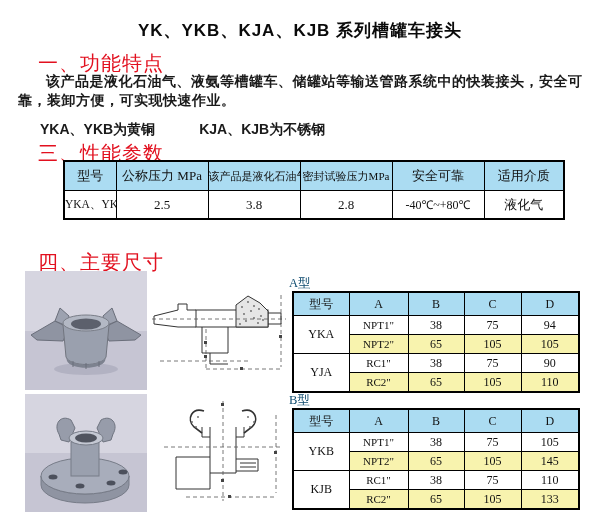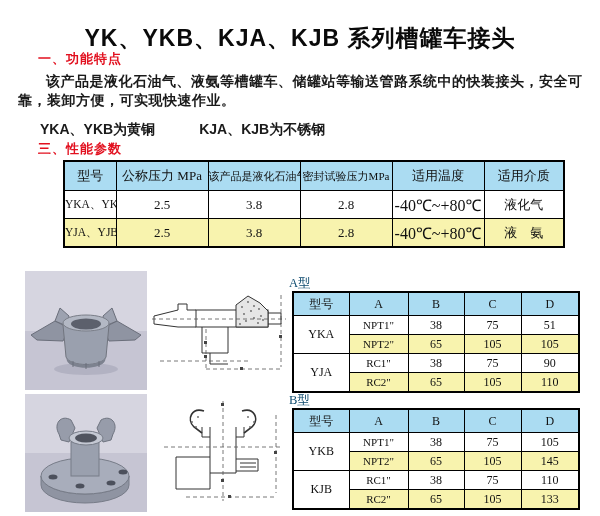--- a/index.html
+++ b/index.html
@@ -1,36 +1,36 @@
 <!DOCTYPE html>
 <html style="--heading-red: #e2101f; --table-header-blue: #abdcf2; --table-row-yellow: #f8f3ae; --photo-background: #cbcbd7; --border-black: #000000;"><head>
 <meta charset="utf-8">
 <style>
   html,body{margin:0;padding:0;background:#fff;}
   .page{position:relative;width:600px;height:516px;background:#fff;overflow:hidden;
         font-family:"Liberation Sans",sans-serif;color:#111;}
   .abs{position:absolute;}
 
-  .title{top:8px;left:0;width:600px;text-align:center;font-size:23px;font-weight:bold;
+  .title{top:8px;left:0;width:600px;text-align:center;font-size:17px;font-weight:bold;
          letter-spacing:1px;color:#0a0a0a;}
-  .sec-h{font-size:13px;font-weight:bold;color:var(--heading-red,#e2101f);letter-spacing:1px;}
+  .sec-h{font-size:20px;font-weight:normal;color:var(--heading-red,#e2101f);letter-spacing:1px;}
   .body-text{left:10px;top:64px;width:580px;font-size:14px;line-height:19px;font-weight:600;
              text-indent:28px;letter-spacing:0.5px;color:#1a1a1a;margin:8px;}
   .materials{left:40px;top:121px;font-size:14px;font-weight:600;color:#1a1a1a;}
   .materials span{margin-right:44px;}
 
   table{border-collapse:collapse;table-layout:fixed;}
   th,td{border:1px solid var(--border-black,#000);text-align:center;padding:0;overflow:hidden;
         white-space:nowrap;font-weight:normal;}
   .perf{left:63px;top:160px;width:500px;border:2px solid var(--border-black,#000);
         font-family:"Liberation Serif",serif;}
   .perf th{background:var(--table-header-blue,#abdcf2);font-size:13px;height:28px;}
   .perf th.small{font-size:11px;}
   .perf td{height:27px;font-size:13px;background:#fff;}
-  .perf td.temp{font-size:16px;}
+  .perf td.temp{font-size:12px;}
   .perf td.model-cell{font-size:11.5px;}
   .perf tr.yellow td{background:var(--table-row-yellow,#f8f3ae);}
 
   .dim{width:286px;border:2px solid var(--border-black,#000);
        font-family:"Liberation Serif",serif;}
   .dim th{background:var(--table-header-blue,#abdcf2);font-size:12px;height:22px;}
   .dim td{height:18px;font-size:12px;background:#fff;}
   .dim td.thread{font-size:11px;}
   .dim tr.yellow td{background:var(--table-row-yellow,#f8f3ae);}
   .dim td.model{background:#fff;font-size:12px;margin-top:14px;}
@@ -76,42 +76,35 @@
         <col style="width:92px">
         <col style="width:92px">
         <col style="width:80px">
       </colgroup>
     <tbody>
         <tr>
       <th>型号</th>
       <th>公称压力 MPa</th>
       <th class="small">该产品是液化石油气</th>
       <th class="small">密封试验压力MPa</th>
-      <th>适用温度</th>
+      <th>安全可靠</th>
       <th>适用介质</th>
     </tr>
     <tr>
       <td class="model-cell">YKA、YKB</td>
       <td>2.5</td>
       <td>3.8</td>
       <td>2.8</td>
       <td class="temp">-40℃~+80℃</td>
       <td>液化气</td>
     </tr>
-    <tr class="yellow">
-      <td class="model-cell">YJA、YJB</td>
-      <td>2.5</td>
-      <td>3.8</td>
-      <td>2.8</td>
-      <td class="temp">-40℃~+80℃</td>
-      <td>液　氨</td>
-    </tr>
   </tbody>
     </table>
 
+  <div class="abs sec-h h-dim">四、主要尺寸</div>
 
   <div class="abs photo photo-a">
     <svg width="122" height="119" viewBox="0 0 122 119">
       <rect x="0" y="0" width="122" height="60" fill="#d6d5e0"></rect>
       <rect x="0" y="60" width="122" height="59" fill="#c6c5d3"></rect>
       <ellipse cx="61" cy="98" rx="32" ry="6" fill="#a9a9ba" opacity="0.7"></ellipse>
       <path d="M6,64 L30,50 L44,57 L38,70 L12,69 Z" fill="#8f94a2" stroke="#6a6e7a" stroke-width="1"></path>
       <path d="M30,50 L35,37 L44,45 L42,55 Z" fill="#9da2b0" stroke="#6a6e7a" stroke-width="1"></path>
       <path d="M116,64 L92,50 L78,57 L84,70 L110,69 Z" fill="#8f94a2" stroke="#6a6e7a" stroke-width="1"></path>
       <path d="M92,50 L87,37 L78,45 L80,55 Z" fill="#9da2b0" stroke="#6a6e7a" stroke-width="1"></path>
@@ -183,21 +176,21 @@
       <th>A</th>
       <th>B</th>
       <th>C</th>
       <th>D</th>
     </tr>
     <tr>
       <td class="model" rowspan="2">YKA</td>
       <td class="thread">NPT1"</td>
       <td>38</td>
       <td>75</td>
-      <td>51</td>
+      <td>94</td>
     </tr>
     <tr class="yellow">
       <td class="thread">NPT2"</td>
       <td>65</td>
       <td>105</td>
       <td>105</td>
     </tr>
     <tr>
       <td class="model" rowspan="2">YJA</td>
       <td class="thread">RC1"</td>

